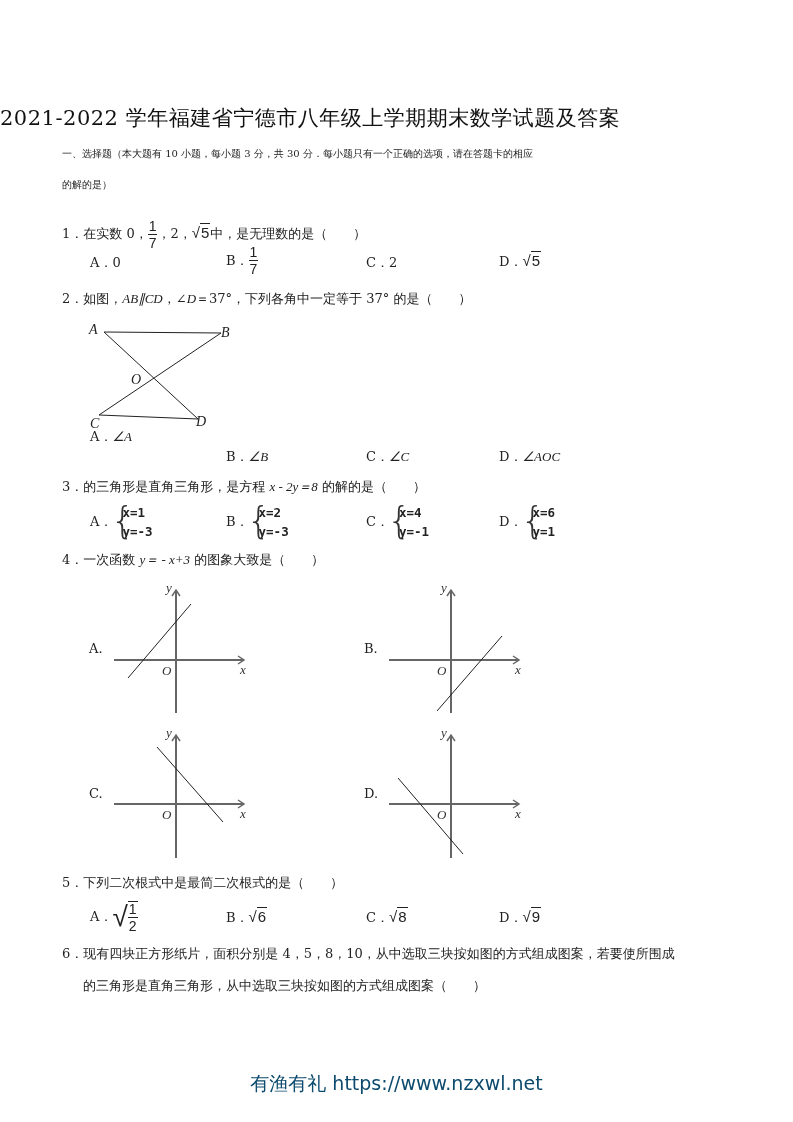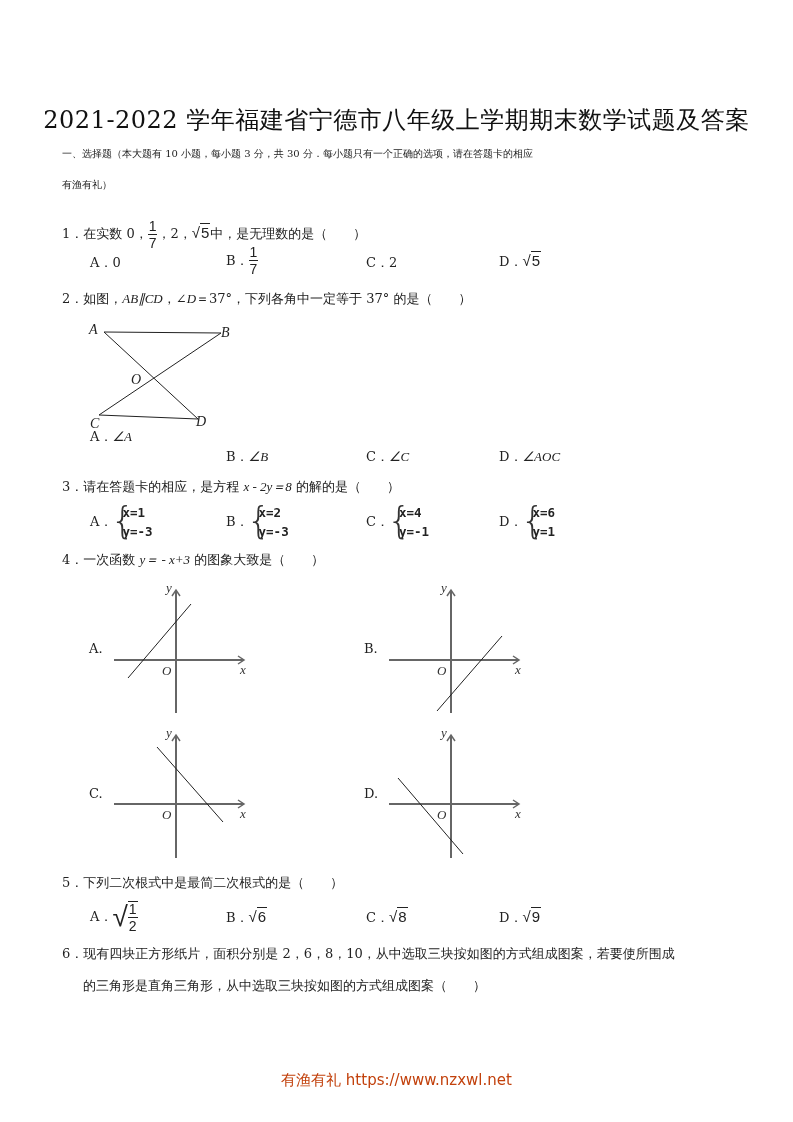--- a/index.html
+++ b/index.html
@@ -3,22 +3,22 @@
 <meta charset="utf-8">
 <style>
   html, body { margin: 0; padding: 0; background: #ffffff; }
   body {
     width: 793px; height: 1122px; position: relative; overflow: hidden;
     font-family: "DejaVu Serif", "Liberation Serif", serif;
     color: #1a1a1a;
   }
   .abs { position: absolute; }
   .title {
-    left: 0; width: 793px; top: 104px; text-align: center;
-    font-size: 24px; letter-spacing: 0.5px; color: #111;
+    left: 0; width: 793px; top: 104px; text-align: left;
+    font-size: 21px; letter-spacing: 0.5px; color: #111;
   }
   .section {
     left: 62px; width: 680px; font-size: 10px; font-weight: normal; color: #222;
   }
   .q { left: 62px; font-size: 13px; color: #222; white-space: nowrap; }
   .opt { font-size: 13px; color: #222; white-space: nowrap; }
   .frac {
     display: inline-block; vertical-align: middle; text-align: center;
     font-family: "Liberation Sans", sans-serif; font-size: 14px; line-height: 14px;
   }
@@ -31,31 +31,31 @@
     display: inline-block; vertical-align: middle; position: relative;
     padding-left: 10px; font-family: "DejaVu Sans Mono", monospace; font-size: 12.5px; line-height: 19px;
   }
   .sys .brace {
     position: absolute; left: -2px; top: -3px; font-size: 38px; line-height: 40px;
     font-family: "DejaVu Sans", sans-serif; font-weight: 200; color: #333;
   }
   .sys span.row { display: block; font-weight: bold; }
   .footer {
     left: 0; width: 793px; top: 1071px; text-align: center;
-    font-family: "DejaVu Sans", sans-serif; font-size: 15px; color: #c2410c;
+    font-family: "DejaVu Sans", sans-serif; font-size: 19px; color: #0c4a6e;
   }
   svg text { font-family: "Liberation Serif", serif; font-style: italic; }
 </style>
 </head>
 <body>
 
 <div class="abs title">2021-2022 学年福建省宁德市八年级上学期期末数学试题及答案</div>
 
 <div class="abs section" style="top:147px;">一、选择题（本大题有 10 小题，每小题 3 分，共 30 分．每小题只有一个正确的选项，请在答题卡的相应</div>
-<div class="abs section" style="top:178px;">有渔有礼）</div>
+<div class="abs section" style="top:178px;">的解的是）</div>
 
 <div class="abs q" style="top:207px;margin-top:12px;">
   <span>1．</span><span>在实数 0，</span><span class="frac"><span class="num">1</span><span class="den">7</span></span><span>，2，</span><span class="sqrt">√<span class="rad">5</span></span><span>中，是无理数的是（　　）</span>
 </div>
 <div class="abs opt" style="left:90px; top:254px;"><span>A．</span><span>0</span></div>
 <div class="abs opt" style="left:226px; top:245px;"><span style="vertical-align:middle;">B．</span><span class="frac"><span class="num">1</span><span class="den">7</span></span></div>
 <div class="abs opt" style="left:366px; top:254px;"><span>C．</span><span>2</span></div>
 <div class="abs opt" style="left:499px; top:252px;"><span>D．</span><span class="sqrt">√<span class="rad">5</span></span></div>
 
 <div class="abs q" style="top:290px;">
@@ -71,21 +71,21 @@
   <text x="46" y="66" font-size="14" fill="#222">O</text>
   <text x="5" y="110" font-size="14" fill="#222">C</text>
   <text x="111" y="108" font-size="14" fill="#222">D</text>
 </svg>
 <div class="abs opt" style="left:90px; top:428px;"><span>A．</span><span class="it">∠A</span></div>
 <div class="abs opt" style="left:226px; top:448px;"><span>B．</span><span class="it">∠B</span></div>
 <div class="abs opt" style="left:366px; top:448px;"><span>C．</span><span class="it">∠C</span></div>
 <div class="abs opt" style="left:499px; top:448px;"><span>D．</span><span class="it">∠AOC</span></div>
 
 <div class="abs q" style="top:478px;">
-  <span>3．</span><span>请在答题卡的相应，是方程 </span><span class="it">x - 2y＝8</span><span> 的解的是（　　）</span>
+  <span>3．</span><span>的三角形是直角三角形，是方程 </span><span class="it">x - 2y＝8</span><span> 的解的是（　　）</span>
 </div>
 <div class="abs opt" style="left:90px; top:503px;"><span style="vertical-align:middle;">A．</span><span class="sys"><span class="brace">{</span><span class="row">x=1</span><span class="row">y=-3</span></span></div>
 <div class="abs opt" style="left:226px; top:503px;"><span style="vertical-align:middle;">B．</span><span class="sys"><span class="brace">{</span><span class="row">x=2</span><span class="row">y=-3</span></span></div>
 <div class="abs opt" style="left:366px; top:503px;"><span style="vertical-align:middle;">C．</span><span class="sys"><span class="brace">{</span><span class="row">x=4</span><span class="row">y=-1</span></span></div>
 <div class="abs opt" style="left:499px; top:503px;"><span style="vertical-align:middle;">D．</span><span class="sys"><span class="brace">{</span><span class="row">x=6</span><span class="row">y=1</span></span></div>
 
 <div class="abs q" style="top:551px;text-align:center;">
   <span>4．</span><span>一次函数 </span><span class="it">y＝ - x+3</span><span> 的图象大致是（　　）</span>
 </div>
 
@@ -139,17 +139,17 @@
 
 <div class="abs q" style="top:874px;">
   <span>5．</span><span>下列二次根式中是最简二次根式的是（　　）</span>
 </div>
 <div class="abs opt" style="left:90px; top:901px;"><span style="vertical-align:middle;">A．</span><span class="sqrt" style="font-size:28px; vertical-align:middle;">√</span><span class="frac" style="border-top:1px solid #222;"><span class="num">1</span><span class="den">2</span></span></div>
 <div class="abs opt" style="left:226px; top:908px;"><span>B．</span><span class="sqrt">√<span class="rad">6</span></span></div>
 <div class="abs opt" style="left:366px; top:908px;"><span>C．</span><span class="sqrt">√<span class="rad">8</span></span></div>
 <div class="abs opt" style="left:499px; top:908px;text-align:right;"><span>D．</span><span class="sqrt">√<span class="rad">9</span></span></div>
 
 <div class="abs q" style="top:945px;">
-  <span>6．</span><span>现有四块正方形纸片，面积分别是 2，6，8，10，从中选取三块按如图的方式组成图案，若要使所围成</span>
+  <span>6．</span><span>现有四块正方形纸片，面积分别是 4，5，8，10，从中选取三块按如图的方式组成图案，若要使所围成</span>
 </div>
 <div class="abs q" style="left:83px; top:977px;">的三角形是直角三角形，从中选取三块按如图的方式组成图案（　　）</div>
 
 <div class="abs footer">有渔有礼 https://www.nzxwl.net</div>
 
 </body></html>

